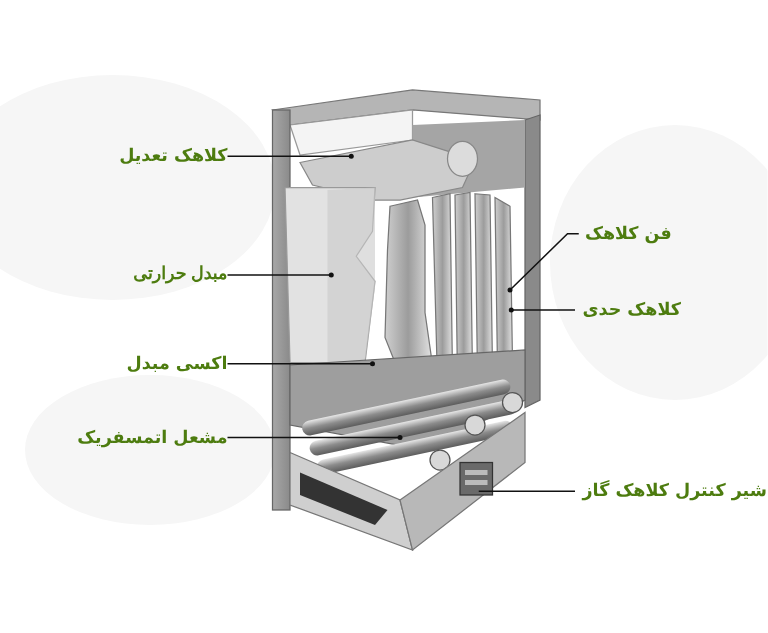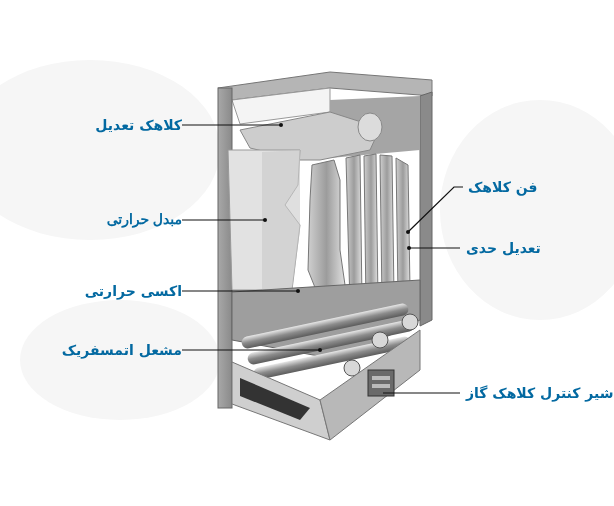--- a/index.html
+++ b/index.html
@@ -1,20 +1,20 @@
 <!DOCTYPE html>
 <html><head>
   <meta charset="utf-8">
   <style>
     html, body { margin:0; padding:0; }
     body { width:614px; height:506px; background:#ffffff; position:relative; overflow:hidden;
            font-family:"DejaVu Sans", sans-serif; }
     .bg-blob { position:absolute; border-radius:50%; background:#f6f6f6; }
     svg.diagram { position:absolute; left:0; top:0; }
-    .label { position:absolute; font-weight:bold; font-size:14px; color:#0369a1; direction:rtl;
+    .label { position:absolute; font-weight:bold; font-size:14px; color:#4d7c0f; direction:rtl;
              white-space:nowrap; line-height:16px; }
   </style>
 </head>
 <body>
 
 <div class="bg-blob" style="left:-40px;top:60px;width:260px;height:180px;"></div>
 <div class="bg-blob" style="left:440px;top:100px;width:200px;height:220px;"></div>
 <div class="bg-blob" style="left:20px;top:300px;width:200px;height:120px;"></div>
 
 <svg class="diagram" width="614" height="506" viewBox="0 0 614 506">
@@ -86,17 +86,17 @@
       <circle cx="265" cy="220" r="2"></circle>
     <circle cx="298" cy="291" r="2"></circle>
       <circle cx="320" cy="350" r="2"></circle>
     <circle cx="408" cy="232" r="2"></circle>
       <circle cx="409" cy="248" r="2"></circle>
   </g>
 </svg>
 
 <div class="label" style="right:432px;top:117px;">کلاهک تعدیل</div>
 <div class="label" style="right:432px;top:212px;font-family:Liberation Serif, serif;">مبدل حرارتی</div>
-<div class="label" style="right:432px;top:283px;">اکسی حرارتی</div>
+<div class="label" style="right:432px;top:283px;">اکسی مبدل</div>
 <div class="label" style="right:432px;top:342px;">مشعل اتمسفریک</div>
 <div class="label" style="left:468px;top:179px;">فن کلاهک</div>
-<div class="label" style="left:466px;top:240px;">تعدیل حدی</div>
+<div class="label" style="left:466px;top:240px;">کلاهک حدی</div>
 <div class="label" style="left:466px;top:385px;">شیر کنترل کلاهک گاز</div>
 
 </body></html>

